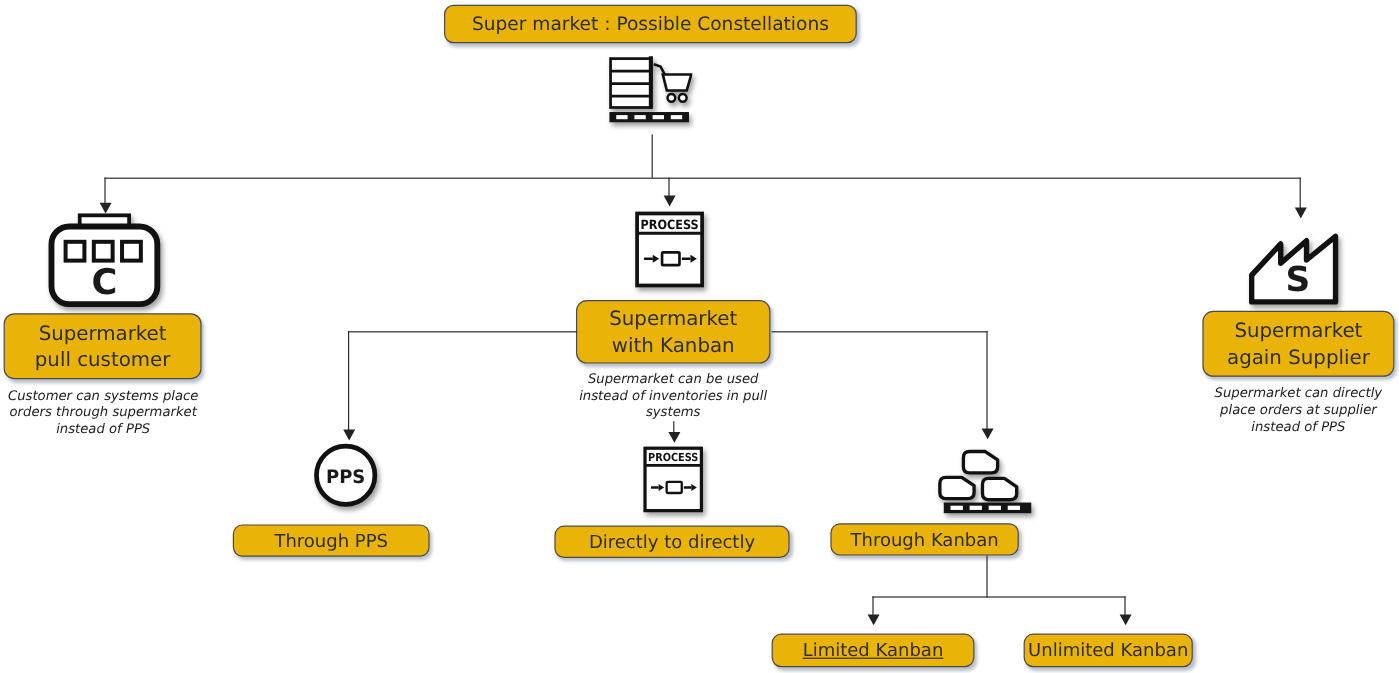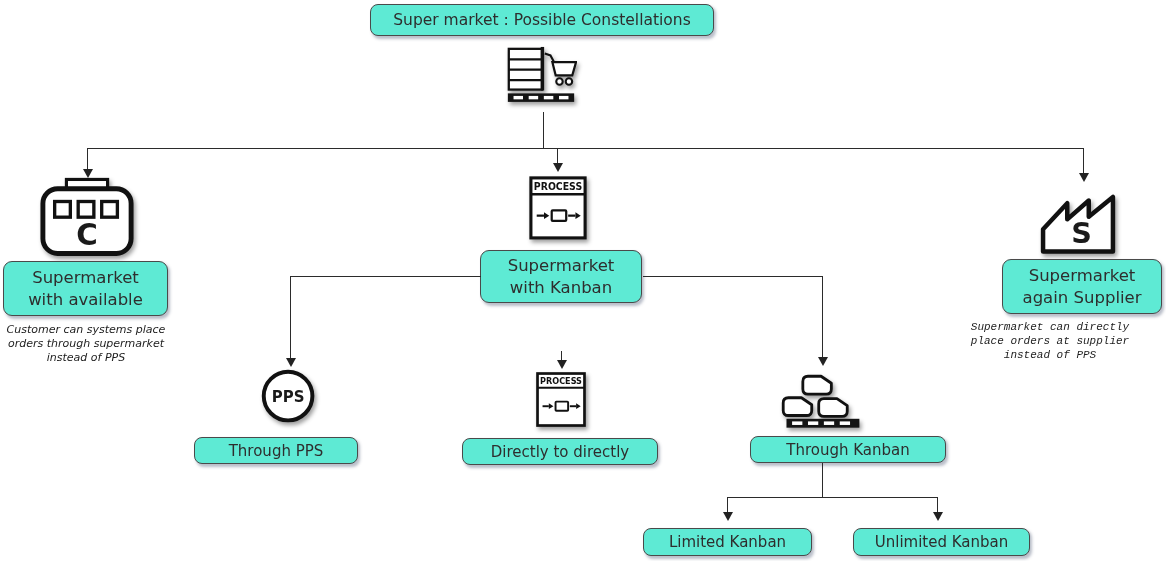--- a/index.html
+++ b/index.html
@@ -1,43 +1,43 @@
 <!DOCTYPE html>
 <html><head>
 <meta charset="utf-8">
 <style>
   html,body{margin:0;padding:0;background:#ffffff;}
   .canvas{
     position:relative;width:1166px;height:561px;background:#ffffff;overflow:hidden;
     font-family:"DejaVu Sans","Liberation Sans",sans-serif;color:#2e2e2e;
   }
   .box{
-    position:absolute;background:#5eead4;border:1.3px solid #4a4a4a;border-radius:9px;
+    position:absolute;background:#eab308;border:1.3px solid #4a4a4a;border-radius:9px;
     display:flex;flex-direction:column;align-items:center;justify-content:center;
     text-align:center;box-shadow:2px 2.5px 3px rgba(100,110,135,0.45);
     box-sizing:border-box;color:#2e2e2e;
   }
   .title-box{left:370px;top:4px;width:344px;height:32px;font-size:15.5px;border-radius:8px;}
   .node-box{font-size:16.5px;line-height:1.3;}
   .b-customer{left:3px;top:261px;width:165px;height:55px;}
   .b-process{left:480px;top:250px;width:162px;height:53px;}
   .b-supplier{left:1002px;top:259px;width:160px;height:55px;}
   .action-box{font-size:15px;height:27px;border-radius:8px;}
   .b-pps{left:194px;top:437px;width:164px;}
   .b-direct{left:462px;top:438px;width:196px;}
-  .b-kanban{left:750px;top:436px;width:196px;}
-  .b-limited{left:643px;top:528px;width:169px;height:28px;}
-  .b-unlimited{left:853px;top:528px;width:177px;height:28px;}
+  .b-kanban{left:692px;top:436px;width:157px;}
+  .b-limited{left:643px;top:528px;width:169px;height:28px;text-decoration:underline;}
+  .b-unlimited{left:853px;top:528px;width:141px;height:28px;}
   .caption{
     position:absolute;font-style:italic;font-size:11px;line-height:1.25;
     text-align:center;color:#1c1c1c;
   }
   .cap-customer{left:5px;top:323px;width:162px;}
   .cap-process{left:477px;top:309px;width:168px;}
-  .cap-supplier{left:966px;top:321px;width:168px;font-family:Liberation Mono, monospace;}
+  .cap-supplier{left:998px;top:321px;width:168px;}
   .cap-note{left:927px;top:431px;width:196px;font-size:10.5px;}
   .vline,.hline{position:absolute;background:#2b2b2b;}
   .vline{width:1.4px;}
   .hline{height:1.4px;}
   .arr{
     position:absolute;width:0;height:0;
     border-left:5px solid transparent;border-right:5px solid transparent;
     border-top:9px solid #222222;
   }
   .icon{position:absolute;filter:drop-shadow(2.5px 3px 2px rgba(0,0,0,0.38));}
@@ -98,32 +98,33 @@
     <polygon points="49,38.6 49,45.4 54.5,42" fill="#111"></polygon>
   </svg>
 
   <svg class="icon" style="left:1035px;top:188px;" width="86" viewBox="0 0 96 78">
     <path d="M9,46 L36,17 L36,35 L60,14 L60,32 L87,10 L87,71 L9,71 Z" fill="#fff" stroke="#111" stroke-width="5" stroke-linejoin="round"></path>
     <text x="52" y="61" text-anchor="middle" font-family="DejaVu Sans, sans-serif" font-size="32" font-weight="700" fill="#1a1a1a">S</text>
   </svg>
 
   <div class="box node-box b-customer">
     <span>Supermarket</span>
-    <span>with available</span>
+    <span>pull customer</span>
   </div>
   <div class="box node-box b-process">
     <span>Supermarket</span>
     <span>with Kanban</span>
   </div>
   <div class="box node-box b-supplier">
     <span>Supermarket</span>
     <span>again Supplier</span>
   </div>
 
   <div class="caption cap-customer">Customer can systems place orders through supermarket instead of PPS</div>
+  <div class="caption cap-process">Supermarket can be used instead of inventories in pull systems</div>
   <div class="caption cap-supplier">Supermarket can directly place orders at supplier instead of PPS</div>
 
   <div class="hline" style="left:290px;top:276px;width:191px;"></div>
   <div class="vline" style="left:290px;top:276px;height:84px;"></div>
   <div class="arr" style="left:285.7px;top:358px;"></div>
 
   <div class="vline" style="left:561px;top:351px;height:11px;"></div>
   <div class="arr" style="left:556.7px;top:360px;"></div>
 
   <div class="hline" style="left:643px;top:276px;width:180px;"></div>

